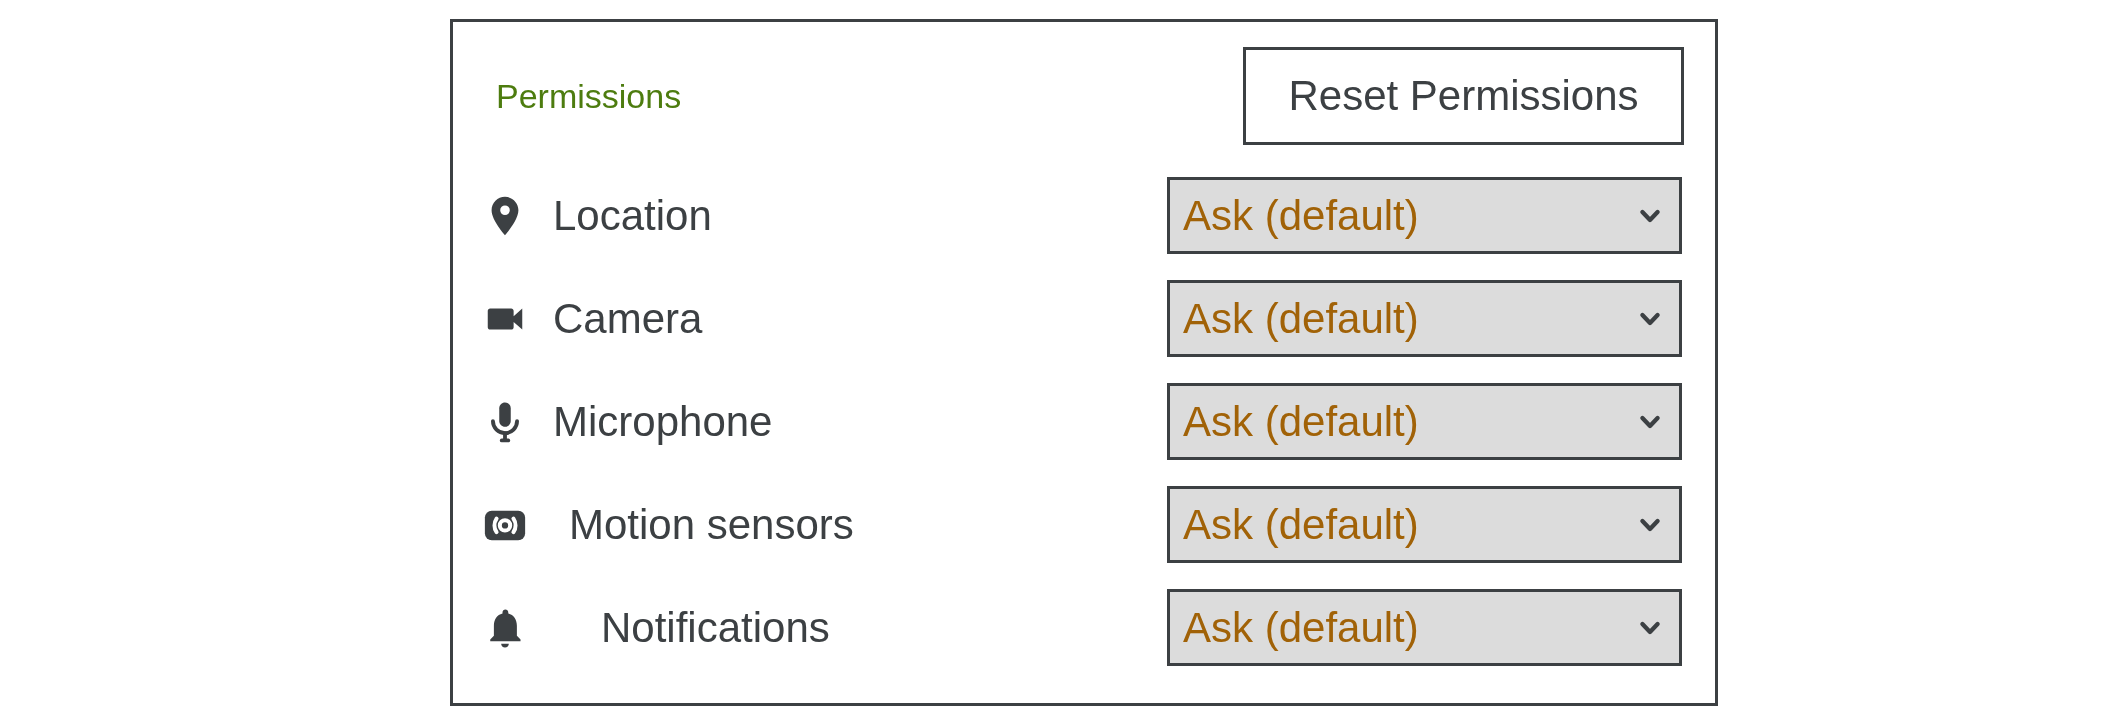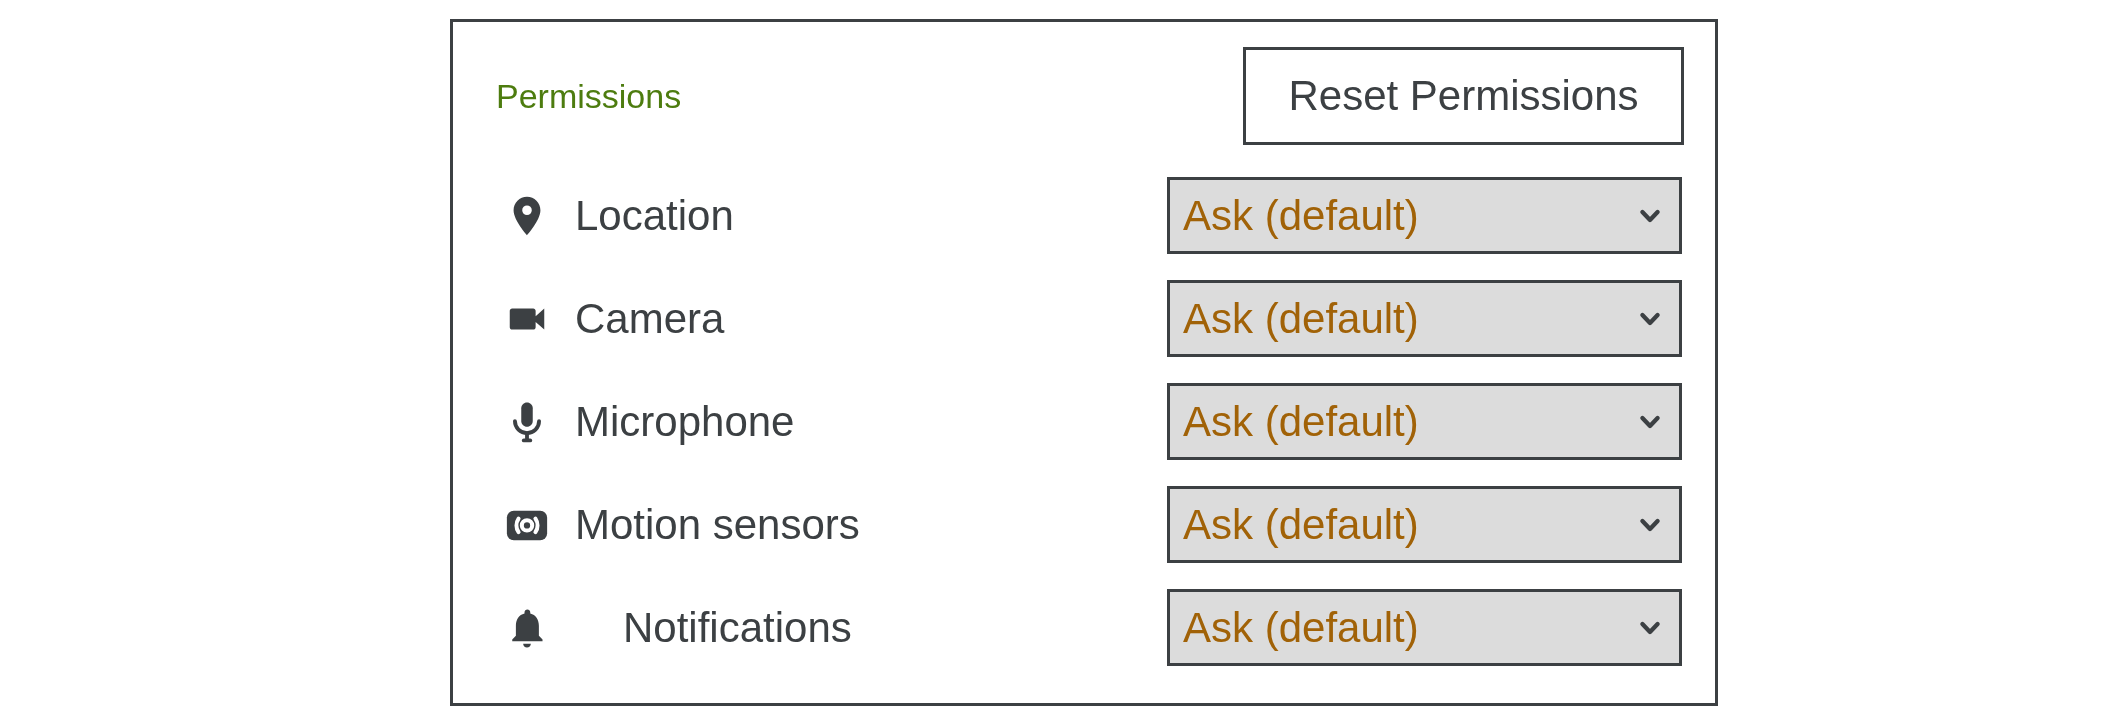--- a/index.html
+++ b/index.html
@@ -18,24 +18,24 @@
   }
   .reset-btn {
     position:absolute; top:25px; right:31px; width:441px; height:98px;
     background:#ffffff; border:3px solid #3c4043; box-sizing:border-box;
     font-family:"Liberation Sans", sans-serif; font-size:42px; color:#3c4043;
     display:flex; align-items:center; justify-content:center; cursor:pointer;
     white-space:nowrap;
   }
   .row {
     position:absolute; left:0; right:0; height:77px;
-    display:flex; align-items:center; padding-left:50px; box-sizing:border-box;
+    display:flex; align-items:center; padding-left:28px; box-sizing:border-box;
   }
   .row-1 { top:155px; } .row-2 { top:258px; } .row-3 { top:361px; }
-  .row-4 { top:464px; } .row-5 { top:567px;gap:48px; }
+  .row-4 { top:464px;gap:16px; } .row-5 { top:567px;gap:48px; }
   .perm-icon {
     width:48px; height:48px; flex:0 0 48px;
     display:flex; align-items:center; justify-content:center; color:#3c4043;
   }
   .perm-icon svg { width:46px; height:46px; display:block; }
   .perm-label {
     margin-left:24px; font-size:42px; color:#3c4043; white-space:nowrap;
   }
   .select-wrap { position:absolute; right:33px; top:0; width:515px; height:77px; }
   .perm-select {

